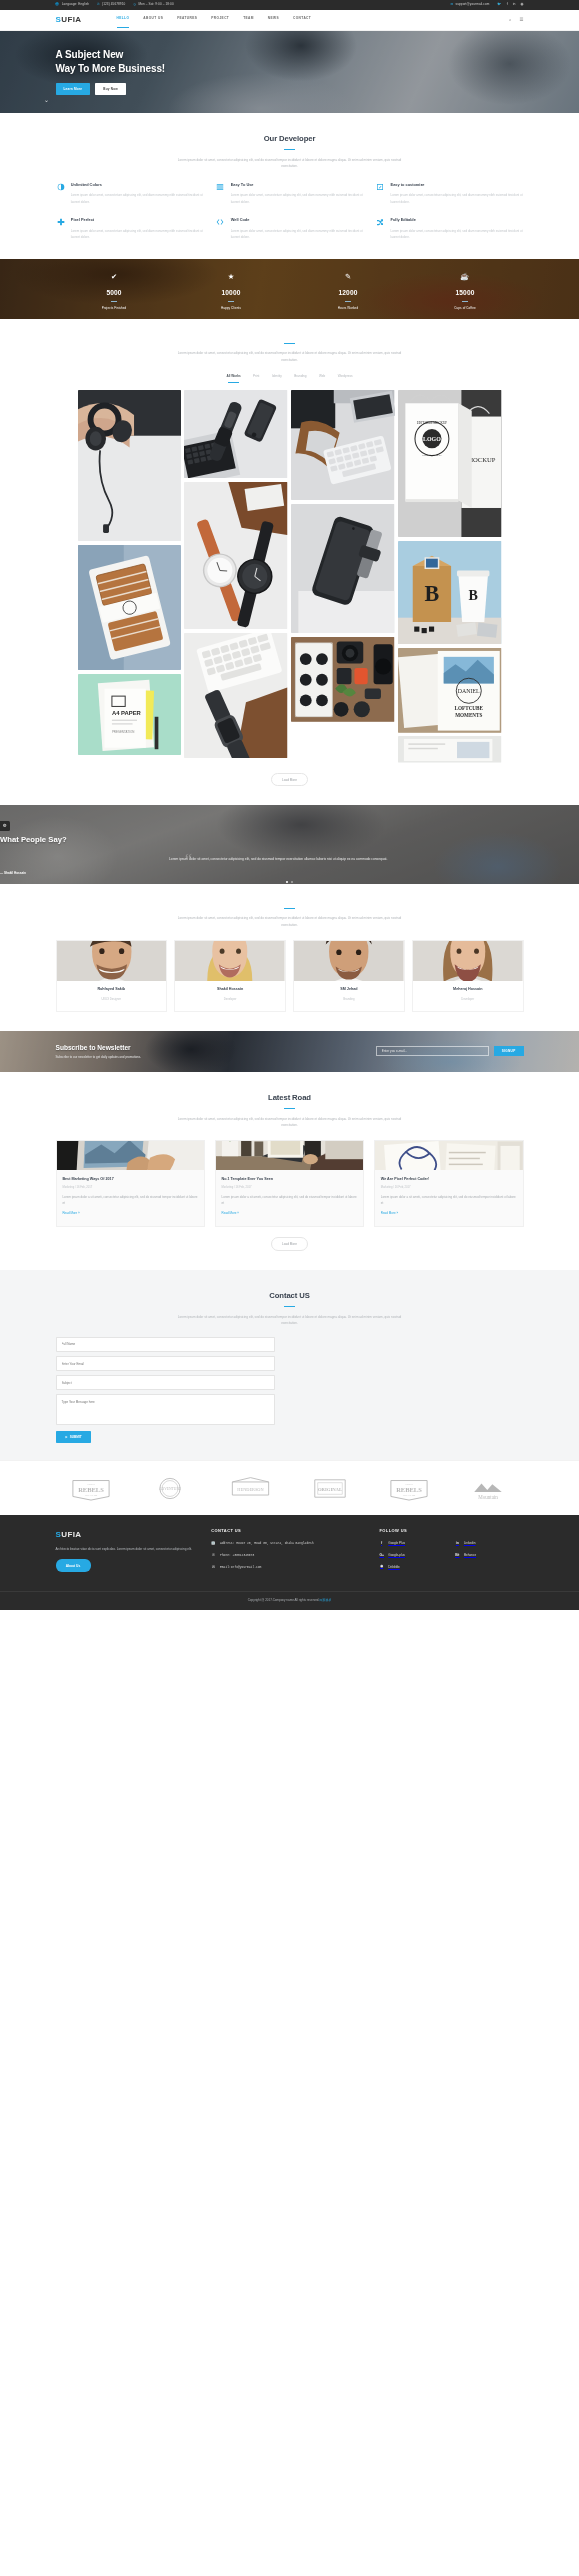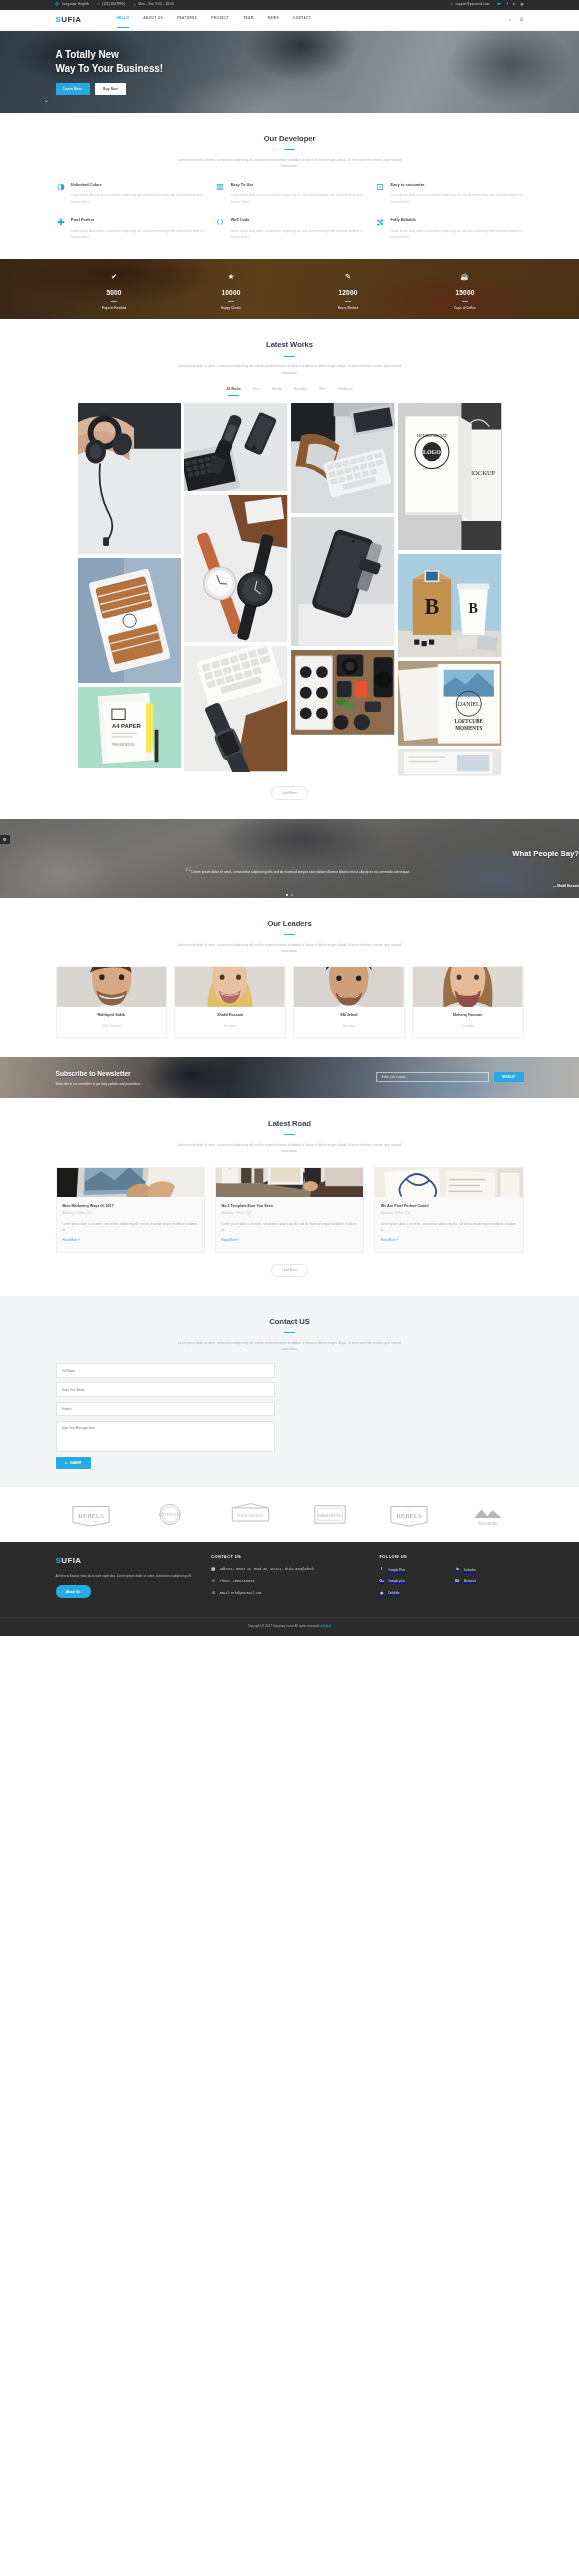--- a/index.html
+++ b/index.html
@@ -93,21 +93,21 @@
     color:#9b9fa3;font-size:3.1px;padding:3.7px 10.2px;cursor:pointer;}
 
   
   .testi{position:relative;height:79px;overflow:hidden;
     background:linear-gradient(160deg,#8e8b86 0%,#a5a29c 30%,#77746f 60%,#5f5d59 100%);}
   .testi:before{content:"";position:absolute;inset:0;
     background:radial-gradient(ellipse 124px 51px at 52% 25%, rgba(45,45,48,.7), transparent 68%),
                radial-gradient(ellipse 95px 51px at 86% 78%, rgba(90,140,190,.45), transparent 68%),
                radial-gradient(ellipse 88px 59px at 10% 65%, rgba(215,212,205,.5), transparent 68%);}
   .testi:after{content:"";position:absolute;inset:0;background:rgba(55,58,62,.42);}
-  .testi-inner{position:relative;z-index:3;text-align:right;padding-top:28px;}
+  .testi-inner{position:relative;z-index:3;text-align:left;padding-top:28px;}
   .testi h2{color:#fff;font-size:7.7px;font-weight:bold;text-shadow:0 0.7px 1.5px rgba(0,0,0,.3);}
   .quote-wrap{position:relative;max-width:241px;margin:9.5px auto 0;}
   .bigquote{position:absolute;left:16px;top:-4.4px;font-size:16px;color:rgba(255,255,255,.30);
     font-family:"Liberation Serif",serif;line-height:1;}
   .testi p{color:#ececec;font-size:3.3px;line-height:2.2;position:relative;z-index:2;}
   .testi .author{color:#fff;font-size:3.1px;font-weight:bold;margin-top:7.3px;}
   .dots{display:flex;gap:2.9px;justify-content:center;margin-top:5.1px;}
   .dots i{width:1.8px;height:1.8px;border-radius:50%;background:rgba(255,255,255,.45);display:block;}
   .dots i.on{background:#fff;}
   .gear-tab{position:absolute;left:0;top:16px;z-index:5;background:#2b2b2b;color:#fff;
@@ -234,22 +234,22 @@
       <div class="nav-icons">
         <span>⌕</span>
         <span>☰</span>
       </div>
     </div>
   </div>
 
   <div class="hero">
     <div class="hero-inner">
       <h1>
-        <span>A Totally New</span><br>
-        <span>Way To Your Business!</span>
+        <span>A Subject New</span><br>
+        <span>Way To More Business!</span>
       </h1>
       <div class="hero-btns">
         <button class="btn-primary">Learn More</button>
         <button class="btn-ghost">Buy Now</button>
       </div>
     </div>
     <div class="hero-down">⌄</div>
   </div>
 
   <div class="section">
@@ -364,21 +364,20 @@
         <div class="cnum">15000</div>
         <div class="cbar"></div>
         <div class="clbl">Cups of Coffee</div>
       </div>
     </div>
   </div>
 
   <div class="section">
     <div class="container">
       <div class="sec-head">
-        <div class="sec-title">Latest Works</div>
         <div class="sec-line"></div>
         <div class="sec-sub">Lorem ipsum dolor sit amet, consectetur adipisicing elit, sed do eiusmod tempor incididunt ut labore et dolore magna aliqua. Ut enim ad minim veniam, quis nostrud exercitation.</div>
       </div>
     </div>
     <div class="filters">
       <a href="#" class="active">All Works</a>
       <a href="#">Print</a>
       <a href="#">Identity</a>
       <a href="#">Branding</a>
       <a href="#">Web</a>
@@ -690,21 +689,20 @@
       <div class="dots">
         <i class="on"></i>
         <i></i>
       </div>
     </div>
   </div>
 
   <div class="section">
     <div class="container">
       <div class="sec-head">
-        <div class="sec-title">Our Leaders</div>
         <div class="sec-line"></div>
         <div class="sec-sub">Lorem ipsum dolor sit amet, consectetur adipisicing elit, sed do eiusmod tempor incididunt ut labore et dolore magna aliqua. Ut enim ad minim veniam, quis nostrud exercitation.</div>
       </div>
       <div class="team">
 
         <div class="tm">
           <svg class="tphoto" viewBox="0 0 100 78" preserveAspectRatio="xMidYMid slice">
             <rect width="100" height="78" fill="#d9d6d1"></rect>
             <path d="M26 78 q2 -22 24 -24 q22 2 24 24z" fill="#efeeec"></path>
             <path d="M32 30 q0 -18 18 -18 q18 0 18 18 q0 22 -18 24 q-18 -2 -18 -24z" fill="#d6a883"></path>

